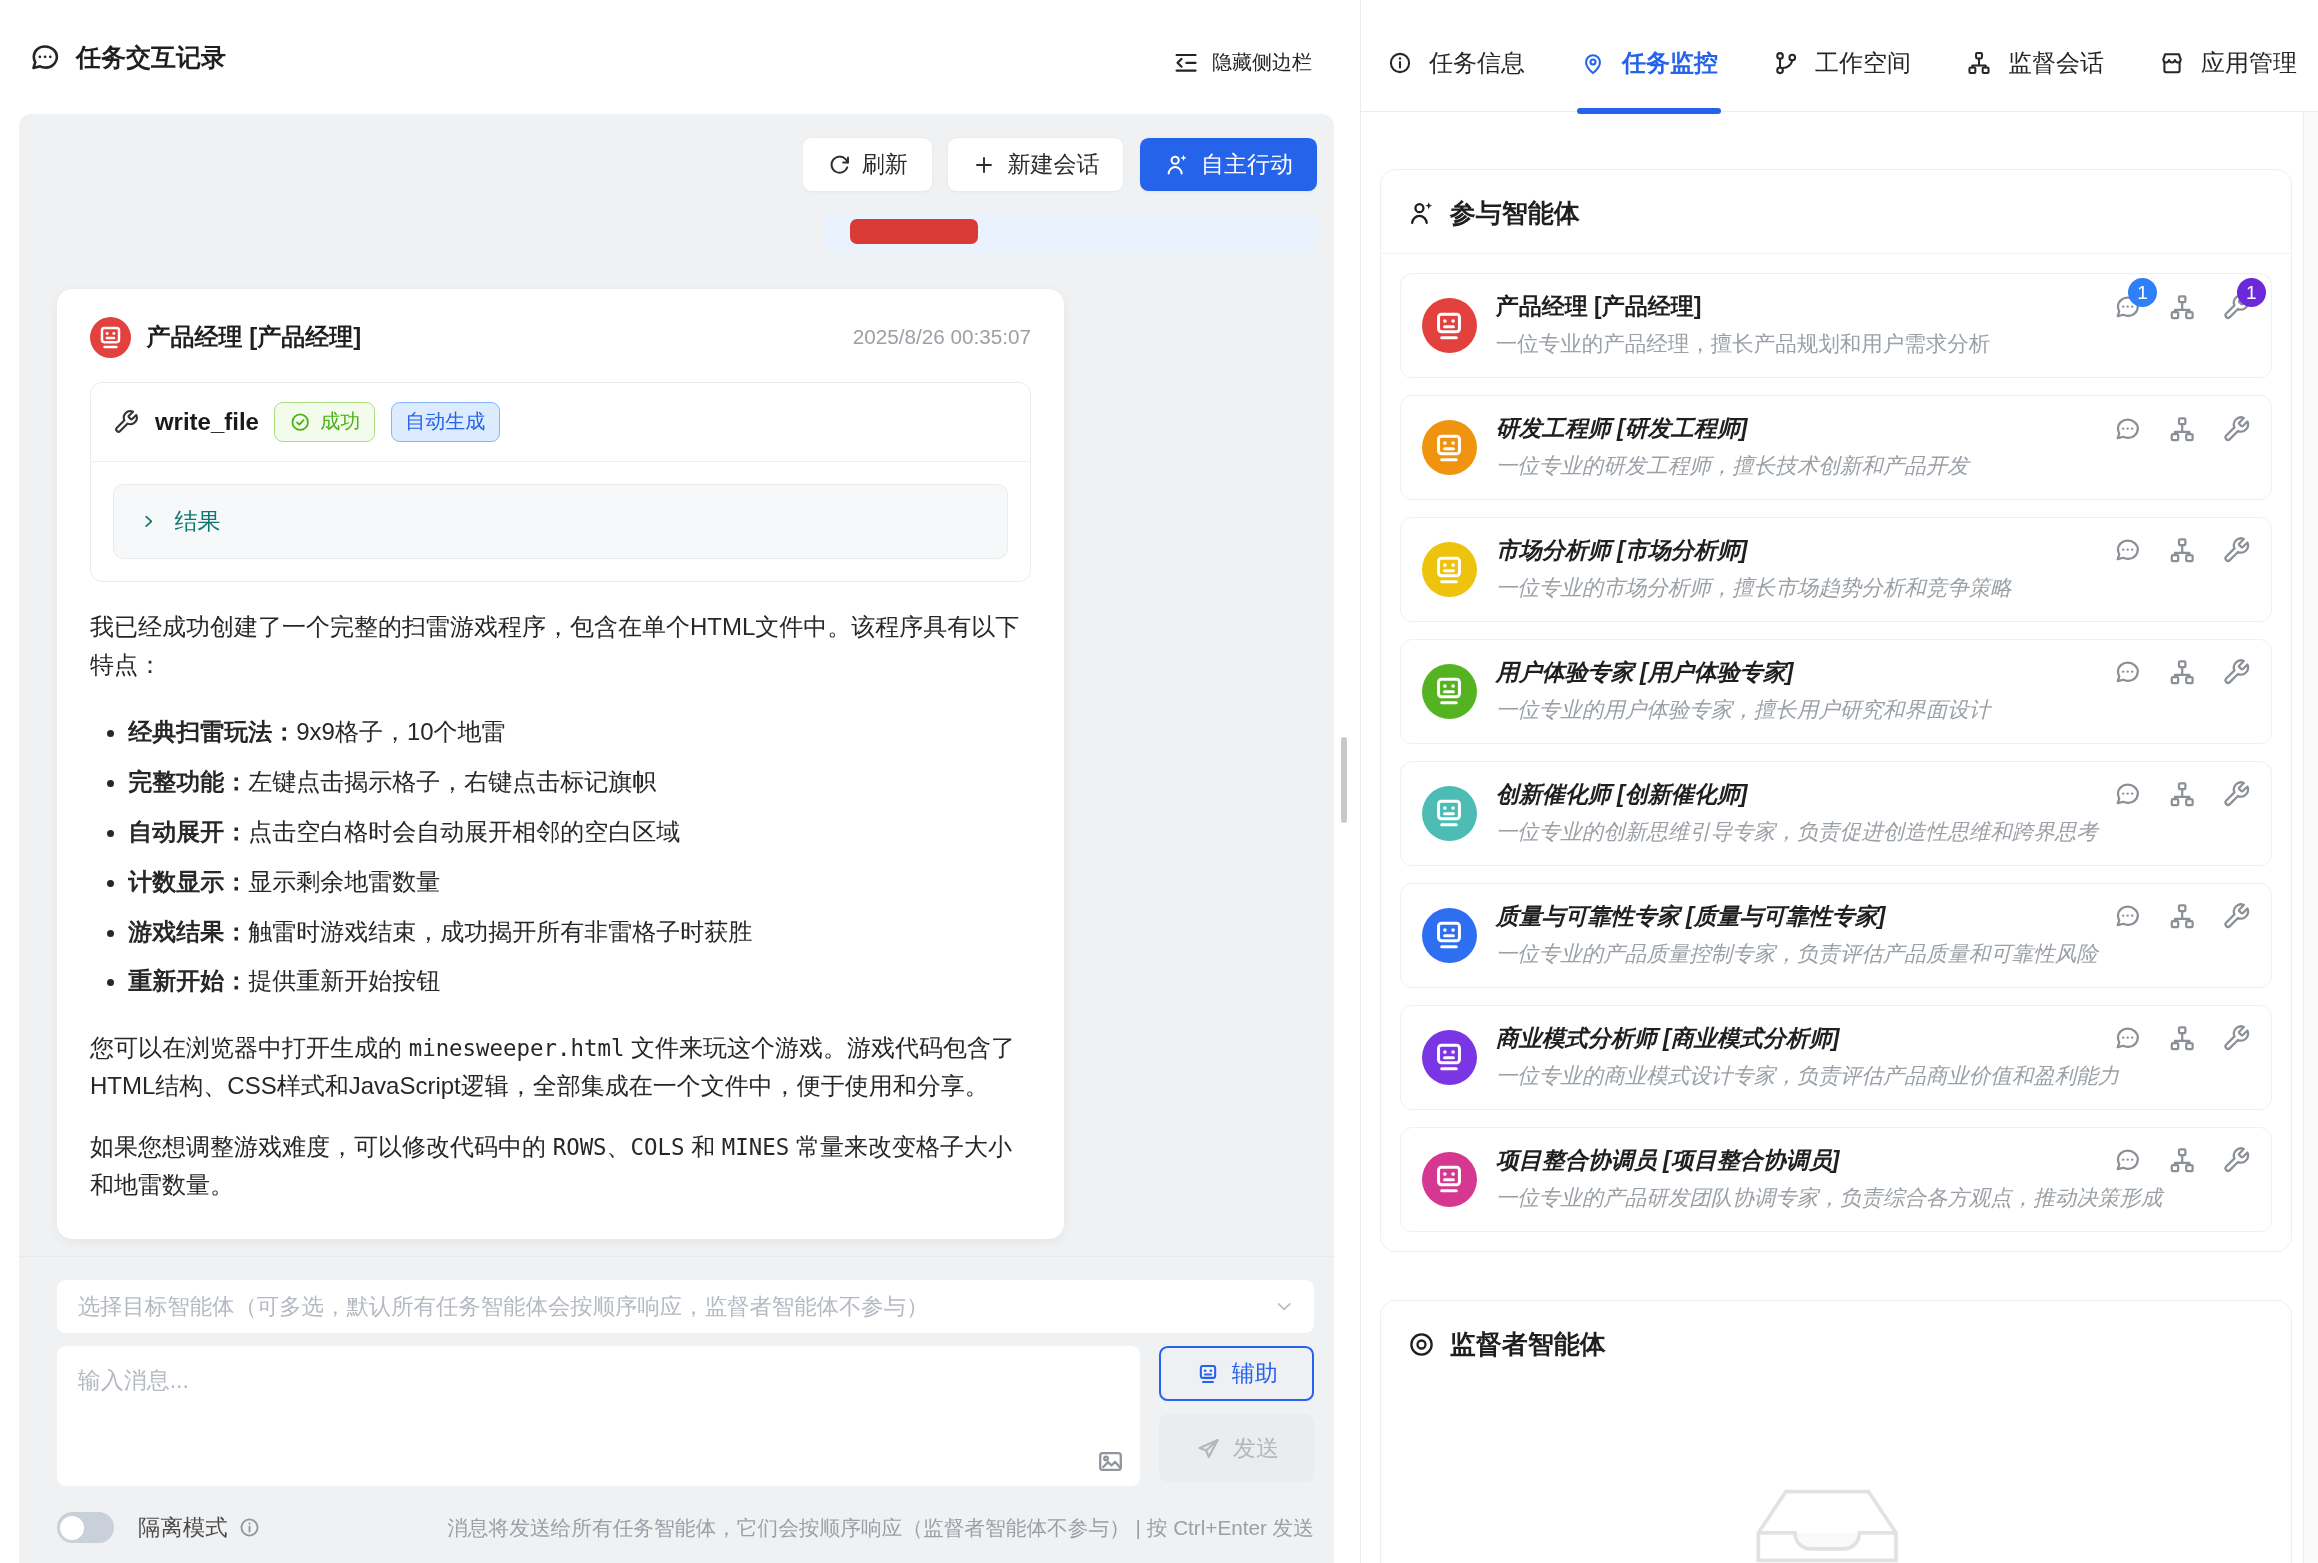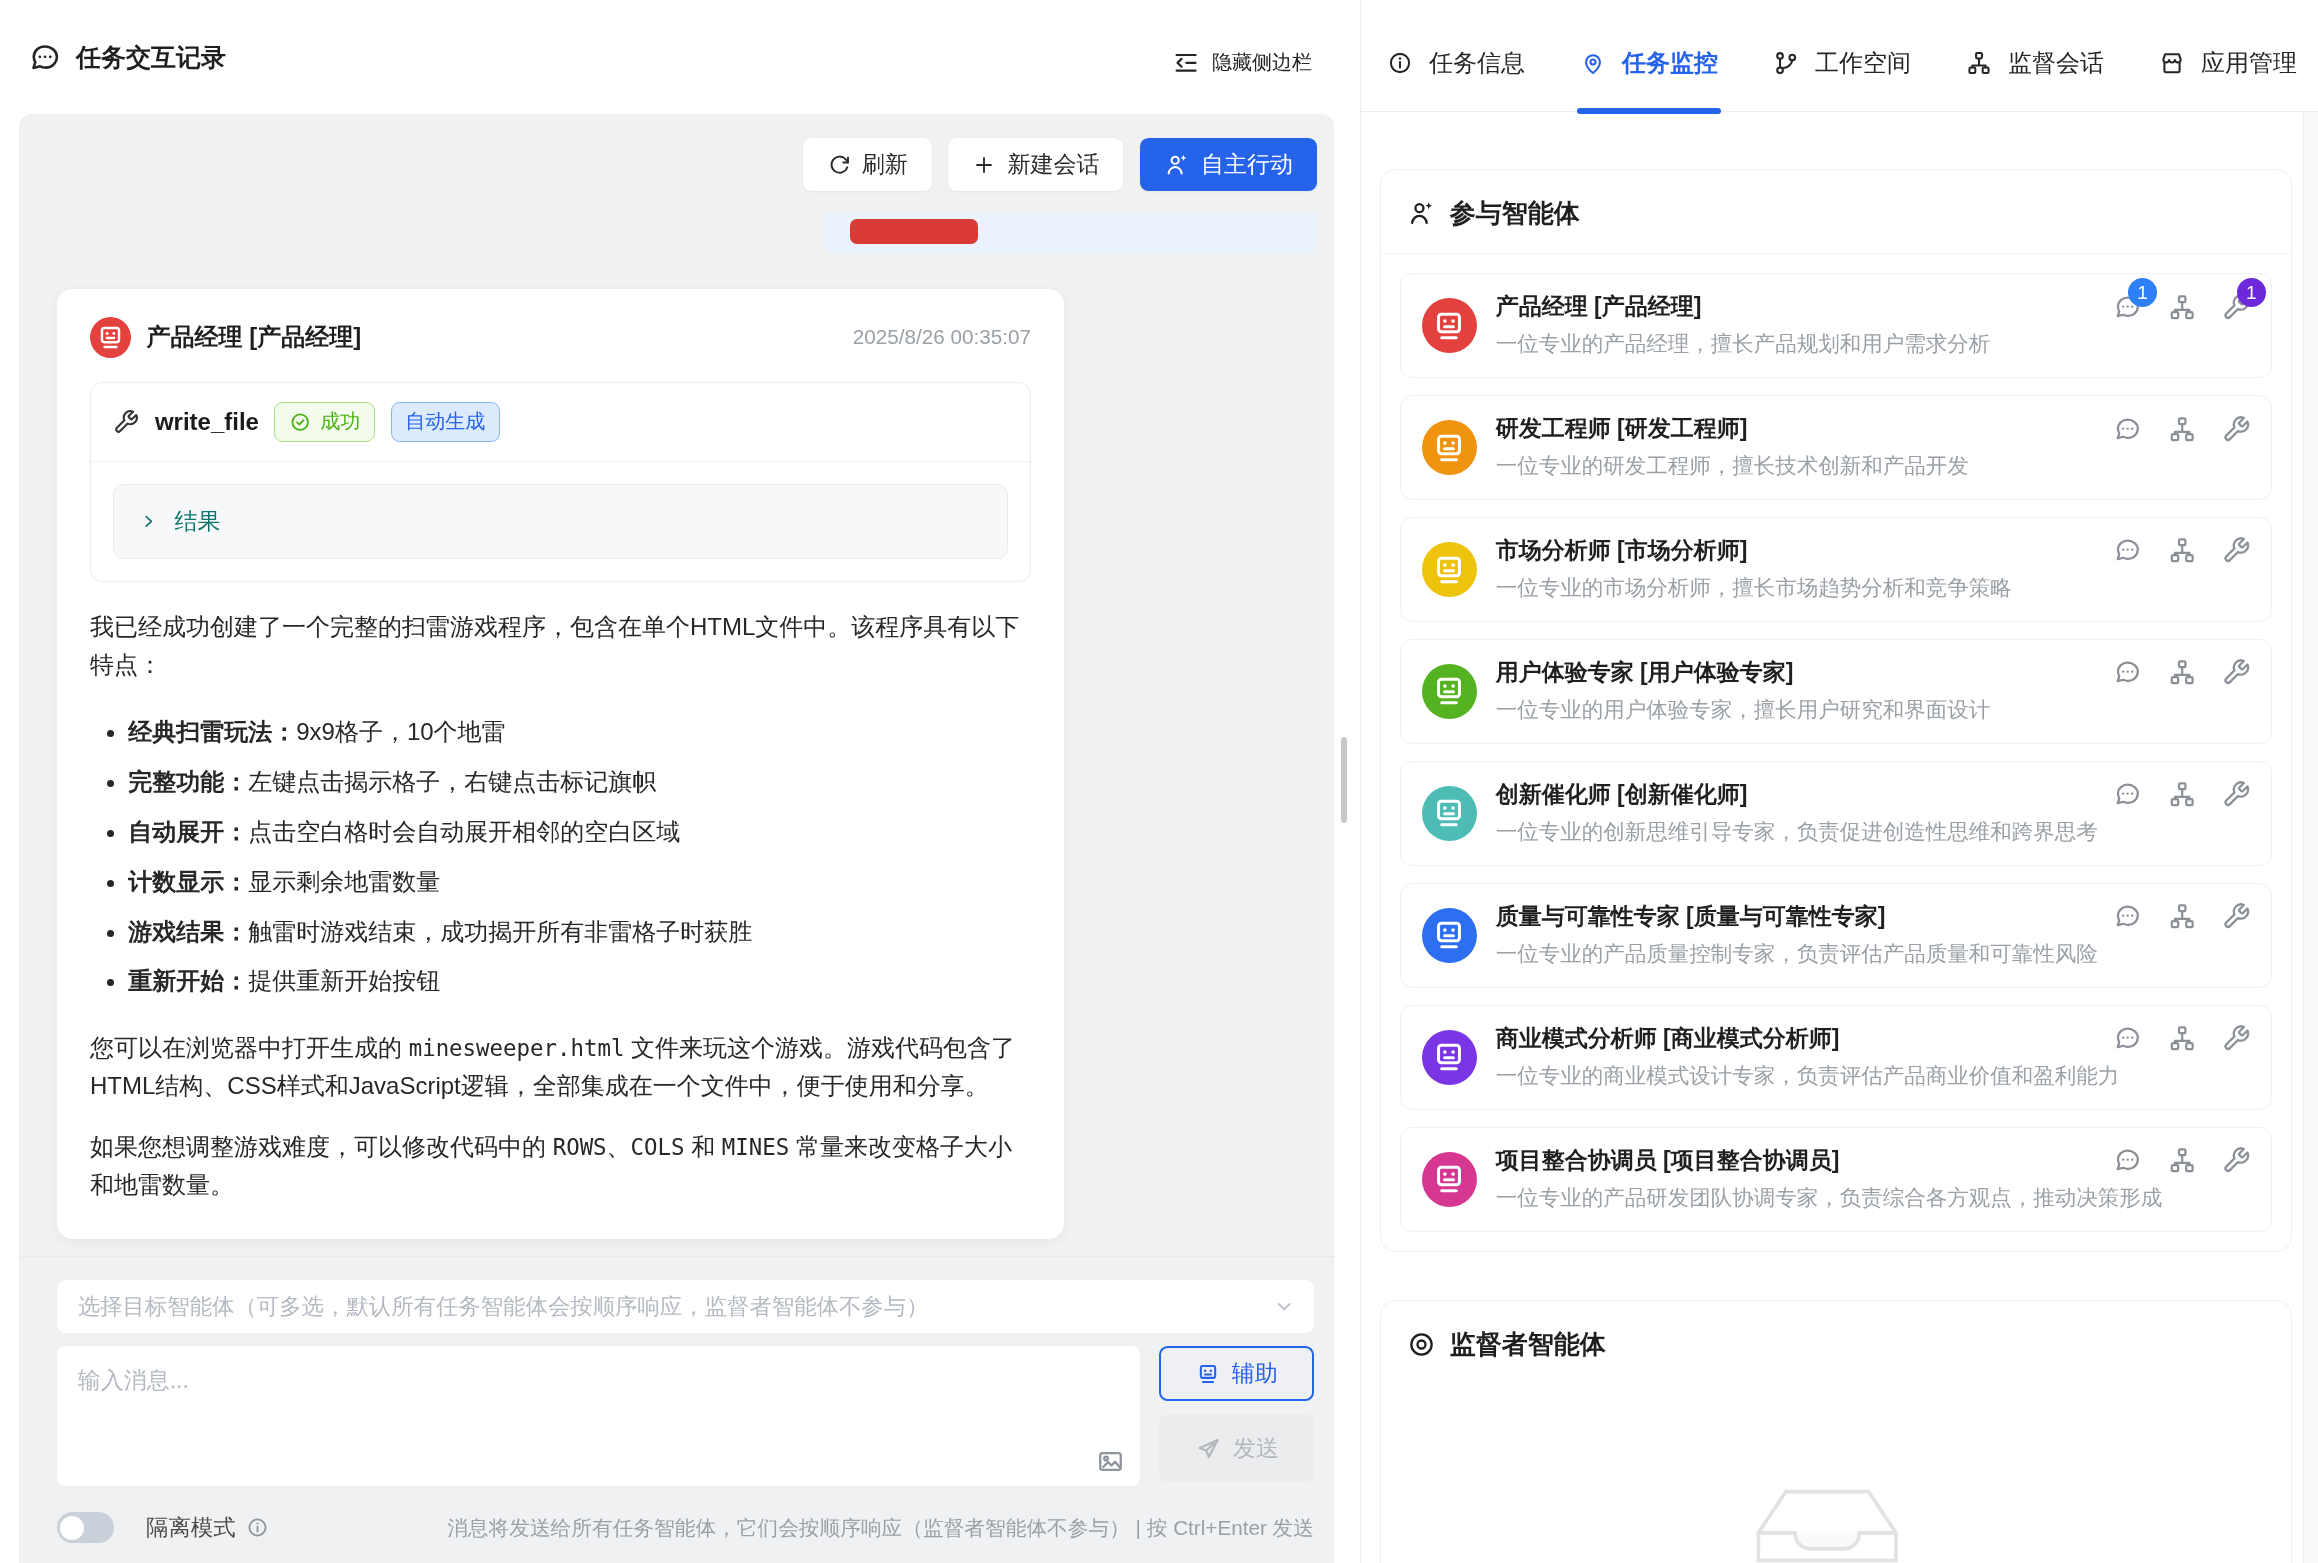--- a/index.html
+++ b/index.html
@@ -76,21 +76,21 @@
     color:#2563eb; font-size:23px; display:flex; align-items:center; justify-content:center;
     gap:10.3px; cursor:pointer; }
   .send-btn { margin-top:13px; height:68px; border-radius:8.6px; background:#ebecee; border:none;
     color:#b3b7bc; font-size:23px; display:flex; align-items:center; justify-content:center;
     gap:11.2px; cursor:pointer; }
   .composer-foot { display:flex; align-items:center; margin-top:23px; padding-bottom:20.7px; }
   .toggle { width:57px; height:31px; border-radius:15.5px; background:#c9d0da; position:relative;
     cursor:pointer; flex:0 0 auto; }
   .toggle .knob { position:absolute; left:3.4px; top:3.4px; width:24px; height:24px; border-radius:50%;
     background:#fff; }
-  .composer-foot .tlabel { margin-left:32px; font-size:22.4px; color:#4c4c4c; }
+  .composer-foot .tlabel { margin-left:24px; font-size:22.4px; color:#4c4c4c; }
   .composer-foot .info { margin-left:10.3px; color:#8f959c; }
   .composer-foot .hint { margin-left:auto; font-size:20.7px; color:#9aa0a8; }
 
   .lscroll-thumb { position:absolute; left:1341px; top:737px; width:6px; height:86px;
     background:#c8c8c8; border-radius:3.4px; cursor:pointer; }
 
   
   .rpane { position:absolute; left:1360px; top:0; right:0; height:100%; background:#fff;
     border-left:1.7px solid #ececec; }
   .tabs { display:flex; gap:55px; padding:47px 0 0 26px; border-bottom:1.7px solid #ececec;
@@ -104,21 +104,21 @@
 
   .card { margin:0 26px 0 19px; border:1.7px solid #efefef; border-radius:15.5px; background:#fff; }
   .card.participants { margin-top:57px; }
   .card.supervisor { margin-top:48px; height:448px; overflow:hidden; position:relative; }
   .card-head { display:flex; align-items:center; gap:13.8px; padding:26px 26px 22.4px;
     font-size:26px; font-weight:bold; color:#1f1f1f; }
   .card.participants .card-head { border-bottom:1.7px solid #f2f2f2; }
   .agent-list { padding:19px; }
   .agent-row { border:1.7px solid #f0f0f0; border-radius:12px; padding:17px 20.7px 19px;
     display:flex; min-height:102px; align-items:flex-start; }
-  .agent-row + .agent-row { margin-top:17px; }
+  .agent-row + .agent-row { margin-top:17px;font-style:italic; }
   .agent-avatar { width:55px; height:55px; border-radius:50%; display:flex; align-items:center;
     justify-content:center; color:#fff; flex:0 0 auto; margin-top:6.9px; }
   .agent-main { flex:1; margin-left:19px; min-width:0; }
   .agent-toprow { display:flex; align-items:center; }
   .agent-name { font-size:23px; font-weight:bold; color:#1f1f1f; }
   .agent-actions { margin-left:auto; display:flex; gap:26px; color:#8b9097; }
   .abtn { position:relative; cursor:pointer; }
   .abadge { position:absolute; top:-14.7px; right:-15.5px; width:29px; height:29px; border-radius:50%;
     color:#fff; font-size:19px; display:flex; align-items:center; justify-content:center; }
   .abadge.b-blue { background:#2f80f7; }

